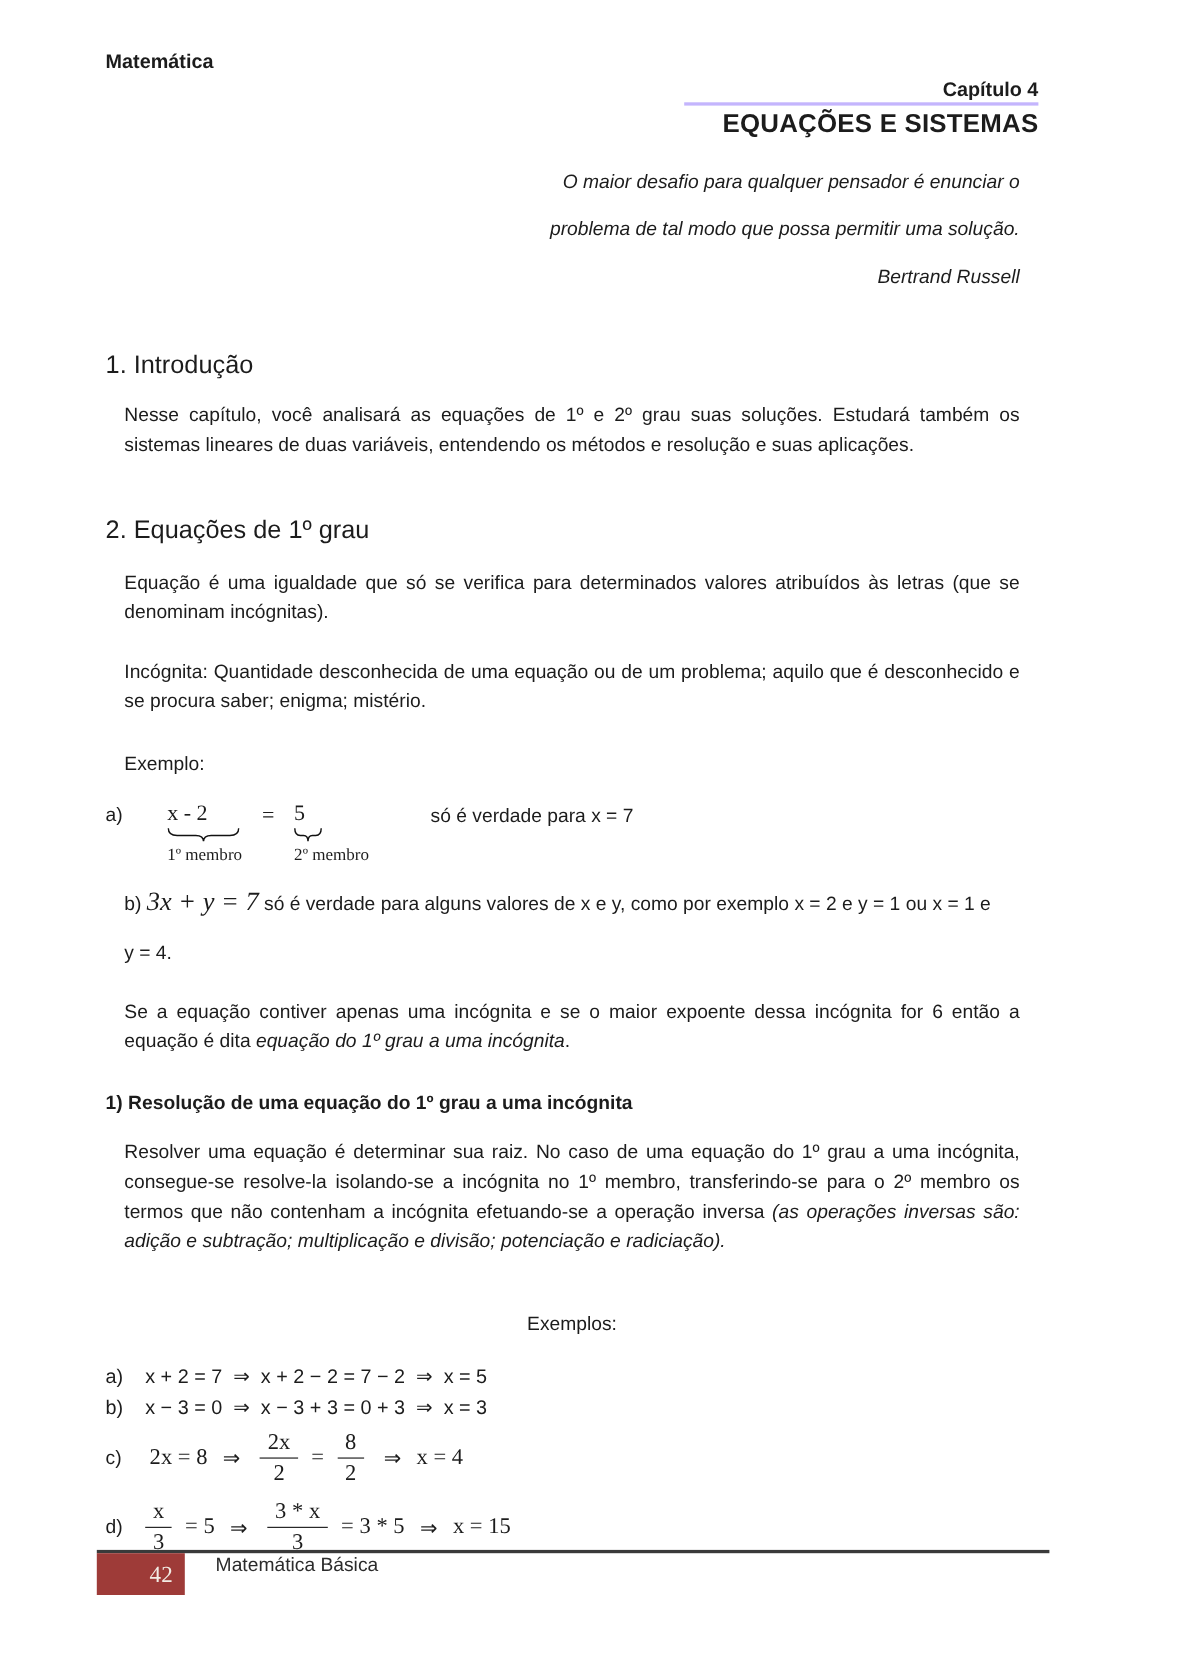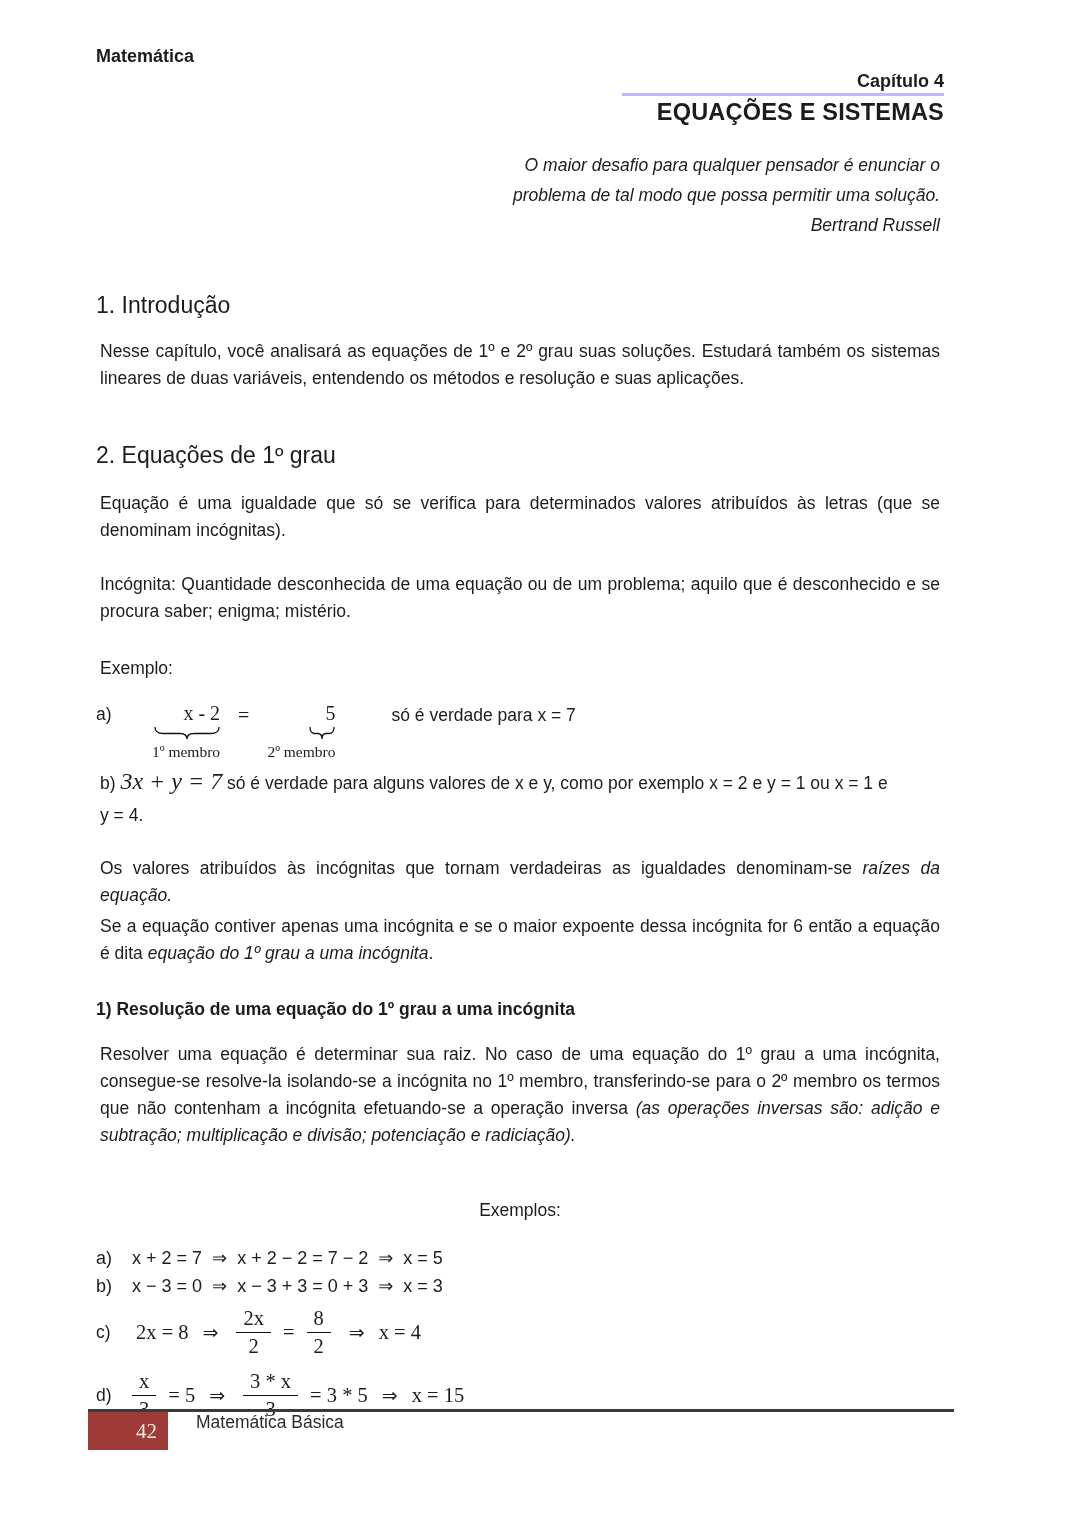--- a/index.html
+++ b/index.html
@@ -2,35 +2,35 @@
 <html><head>
 <meta charset="utf-8">
 <style>
   html,body{margin:0;padding:0;background:#ffffff;}
   .page{
     width:1044px;height:1527px;position:relative;box-sizing:border-box;
     background:#ffffff;color:#1c1c1c;overflow:hidden;
     font-family:"Liberation Sans",sans-serif;
     padding:46px 100px 0 96px;
   }
-  p{margin:4px;}
+  p{margin:17px;}
   .doc-subject{font-weight:bold;font-size:18px;}
   .chapter{width:322px;margin-left:auto;text-align:right;margin-top:4px;}
   .chapter-label{display:block;font-weight:bold;font-size:18px;border-bottom:3px solid #c4b5fd;padding-bottom:1px;}
   .chapter-title{display:block;font-weight:bold;font-size:23.5px;margin-top:3px;letter-spacing:.2px;}
   .quote{margin-top:26px;text-align:right;font-style:italic;font-size:17.5px;line-height:26px;}
   .quote-author{margin-top:1px;}
   .h-big{font-weight:normal;font-size:23px;margin:0;}
   .h-sub{font-weight:bold;font-size:17.5px;margin:0;}
   .body-text{font-size:17.5px;line-height:27px;text-align:justify;}
   .ital{font-style:italic;}
   
   .ex-a{display:flex;align-items:flex-start;margin-top:20px;font-size:17.5px;}
   .ex-a-label{width:40px;padding-top:2px;}
-  .math-col{display:flex;flex-direction:column;align-items:flex-end;font-family:"Liberation Serif",serif;font-size:20px;line-height:23px;margin-left:16px;}
+  .math-col{display:flex;flex-direction:column;align-items:flex-start;font-family:"Liberation Serif",serif;font-size:20px;line-height:23px;margin-left:16px;}
   .math-col svg{display:block;margin-top:1px;}
   .brace-label{font-family:"Liberation Serif",serif;font-size:15.5px;margin-top:1px;white-space:nowrap;}
   .eq-sign{font-family:"Liberation Serif",serif;font-size:20px;margin:0 18px;padding-top:2px;}
   .ex-a-note{margin-left:56px;padding-top:3px;}
   .ex-b{margin-top:3px;font-size:17.5px;line-height:28px;}
   .ex-b .mathb{font-family:"Liberation Serif",serif;font-style:italic;font-size:24px;}
   
   .step-row{display:flex;font-size:18px;line-height:28px;white-space:pre;}
   .step-label{width:36px;}
   .frac-row{display:flex;align-items:center;font-size:17.5px;}
@@ -94,21 +94,20 @@
     </span>
     <span class="ex-a-note">só é verdade para x = 7</span>
   </div>
 
   <div class="ex-b">
     <p><span>b)</span><span> </span><span class="mathb">3x + y = 7</span><span> só é verdade para alguns valores de x e y, como por exemplo x = 2 e y = 1 ou x = 1 e</span></p>
     <p>y = 4.</p>
   </div>
 
   <div style="margin-top:26px;">
-    <p class="body-text"><span>Os valores atribuídos às incógnitas que tornam verdadeiras as igualdades denominam-se </span><span class="ital">raízes da equação.</span></p>
     <p class="body-text"><span>Se a equação contiver apenas uma incógnita e se o maior expoente dessa incógnita for 6 então a equação é dita </span><span class="ital">equação do 1º grau a uma incógnita</span><span>.</span></p>
   </div>
 
   <h2 class="h-sub" style="margin-top:32px;">1) Resolução de uma equação do 1º grau a uma incógnita</h2>
 
   <p class="body-text" style="margin-top:21px;"><span>Resolver uma equação é determinar sua raiz. No caso de uma equação do 1º grau a uma incógnita, consegue-se resolve-la isolando-se a incógnita no 1º membro, transferindo-se para o 2º membro os termos que não contenham a incógnita efetuando-se a operação inversa </span><span class="ital">(as operações inversas são: adição e subtração; multiplicação e divisão; potenciação e radiciação).</span></p>
 
   <p class="body-text" style="margin-top:48px;text-align:center;">Exemplos:</p>
 
   <div class="step-row" style="margin-top:20px;">

